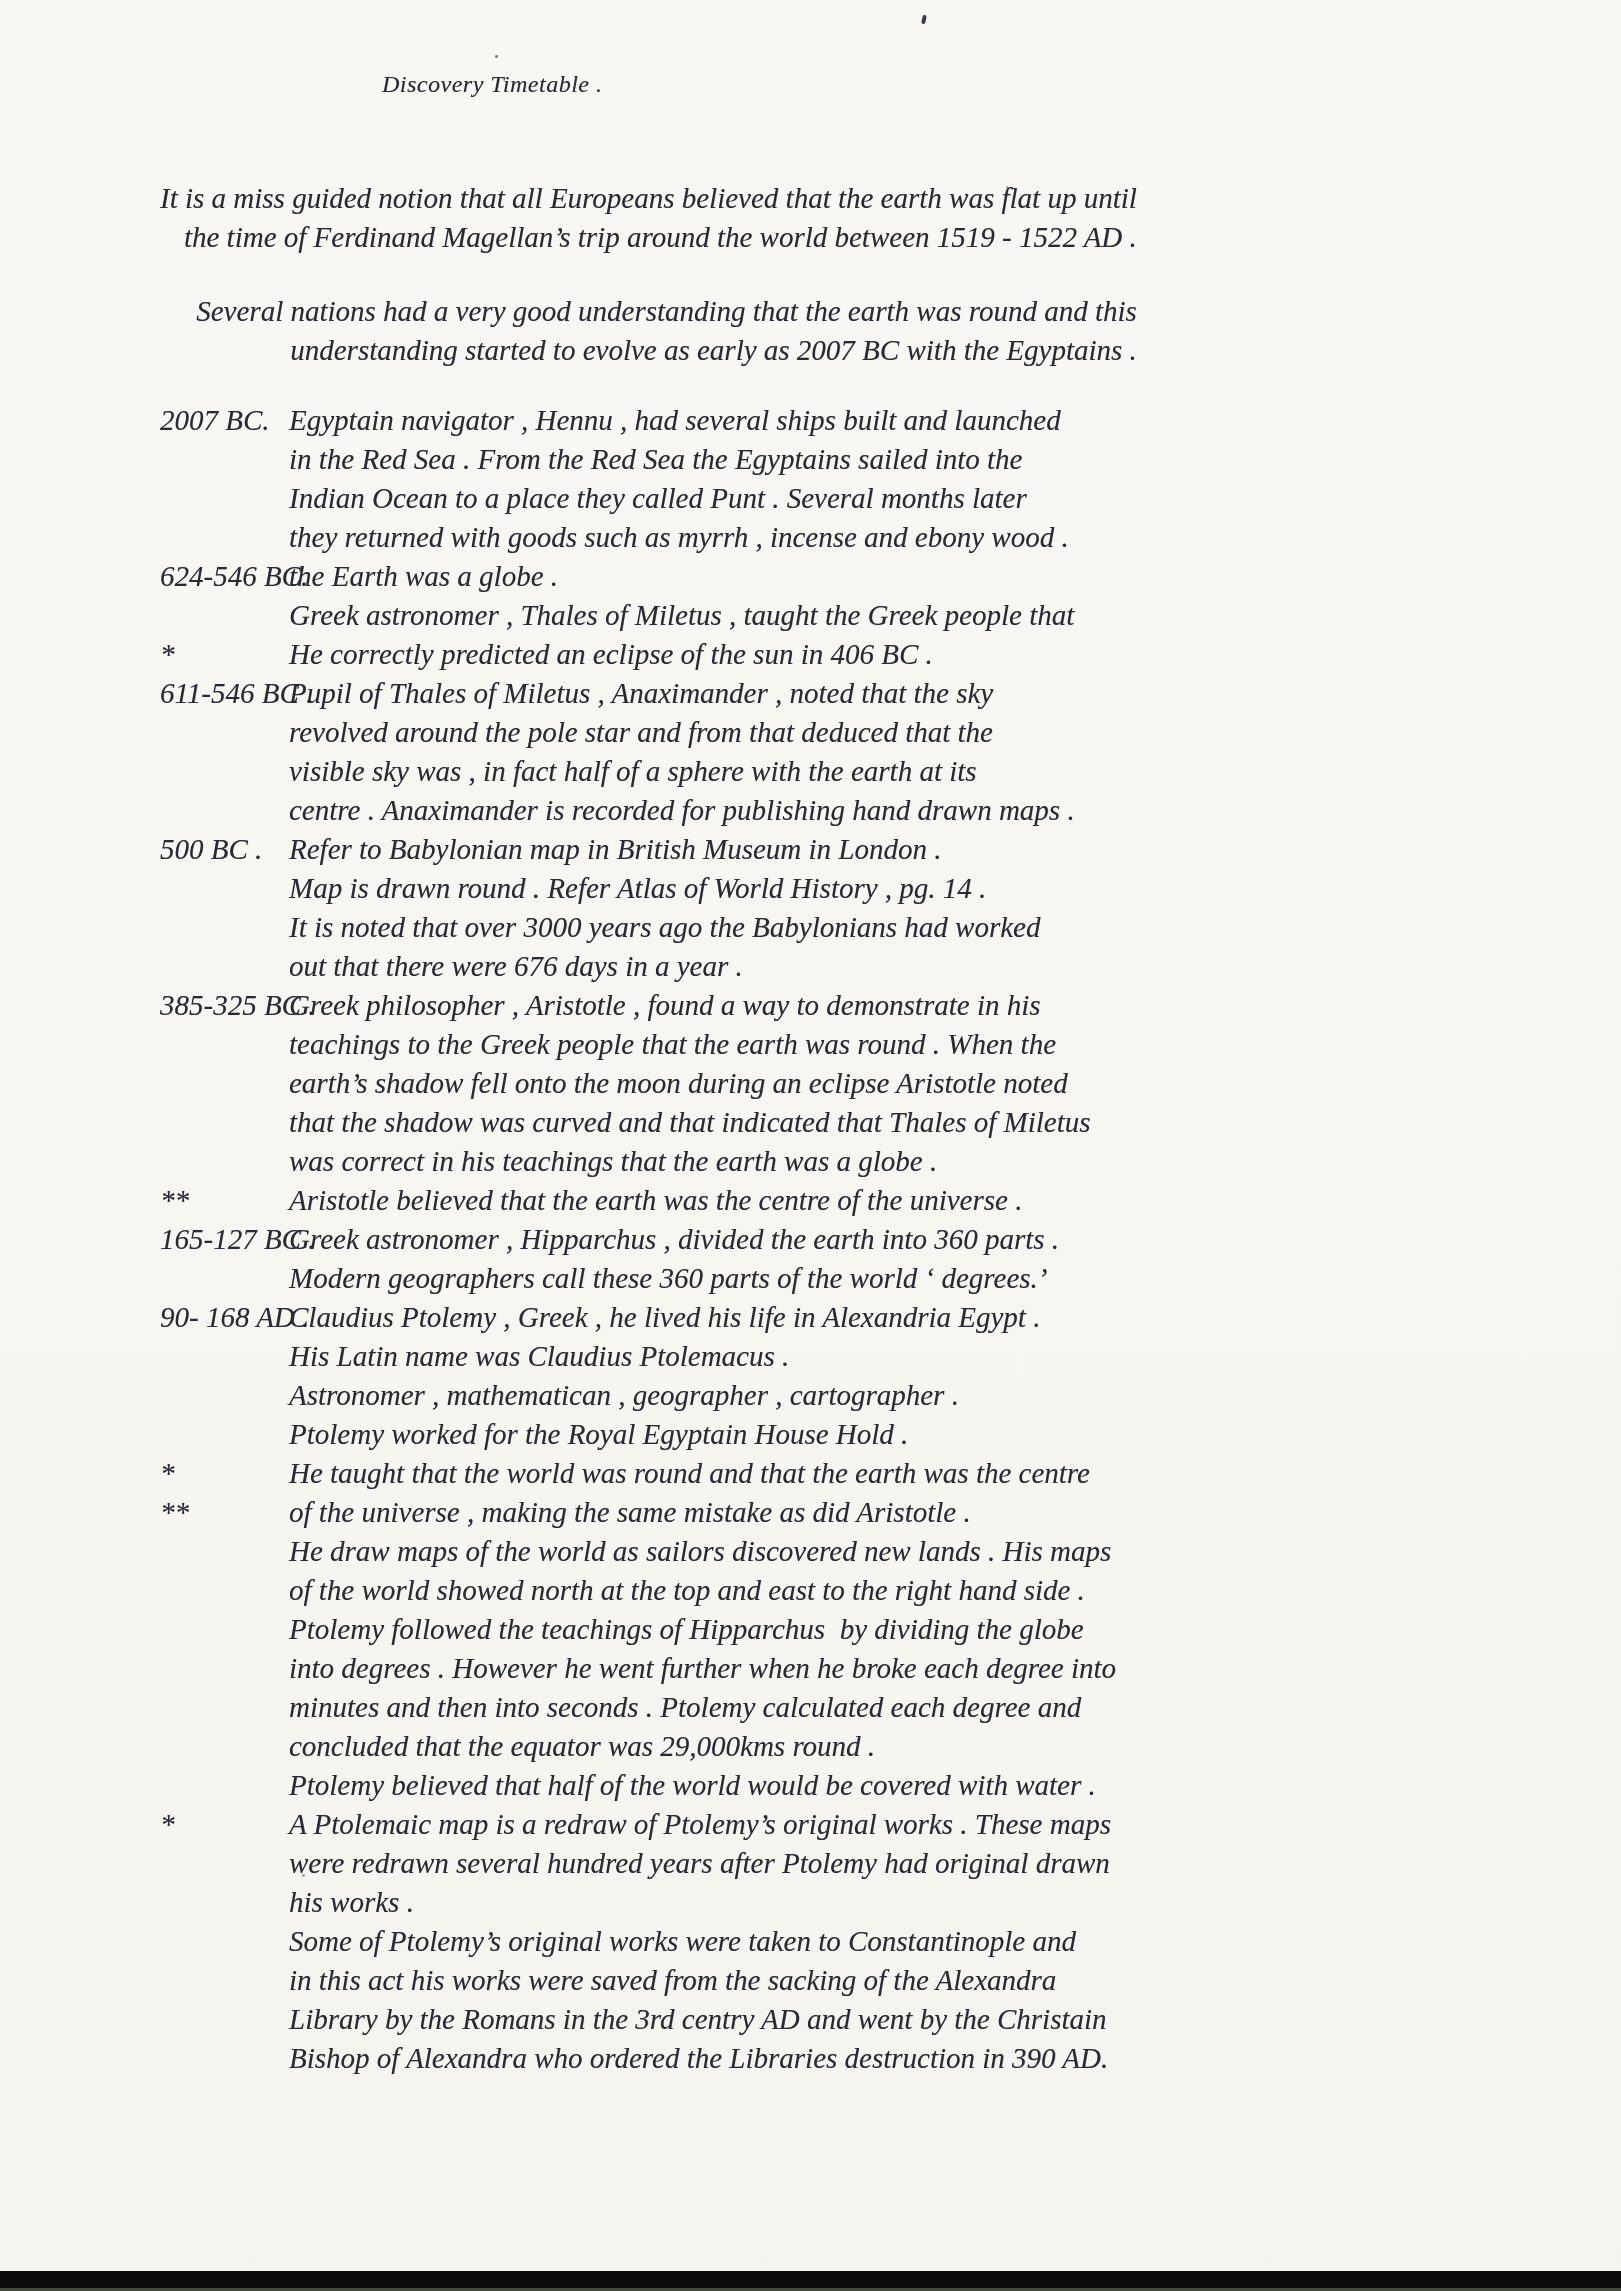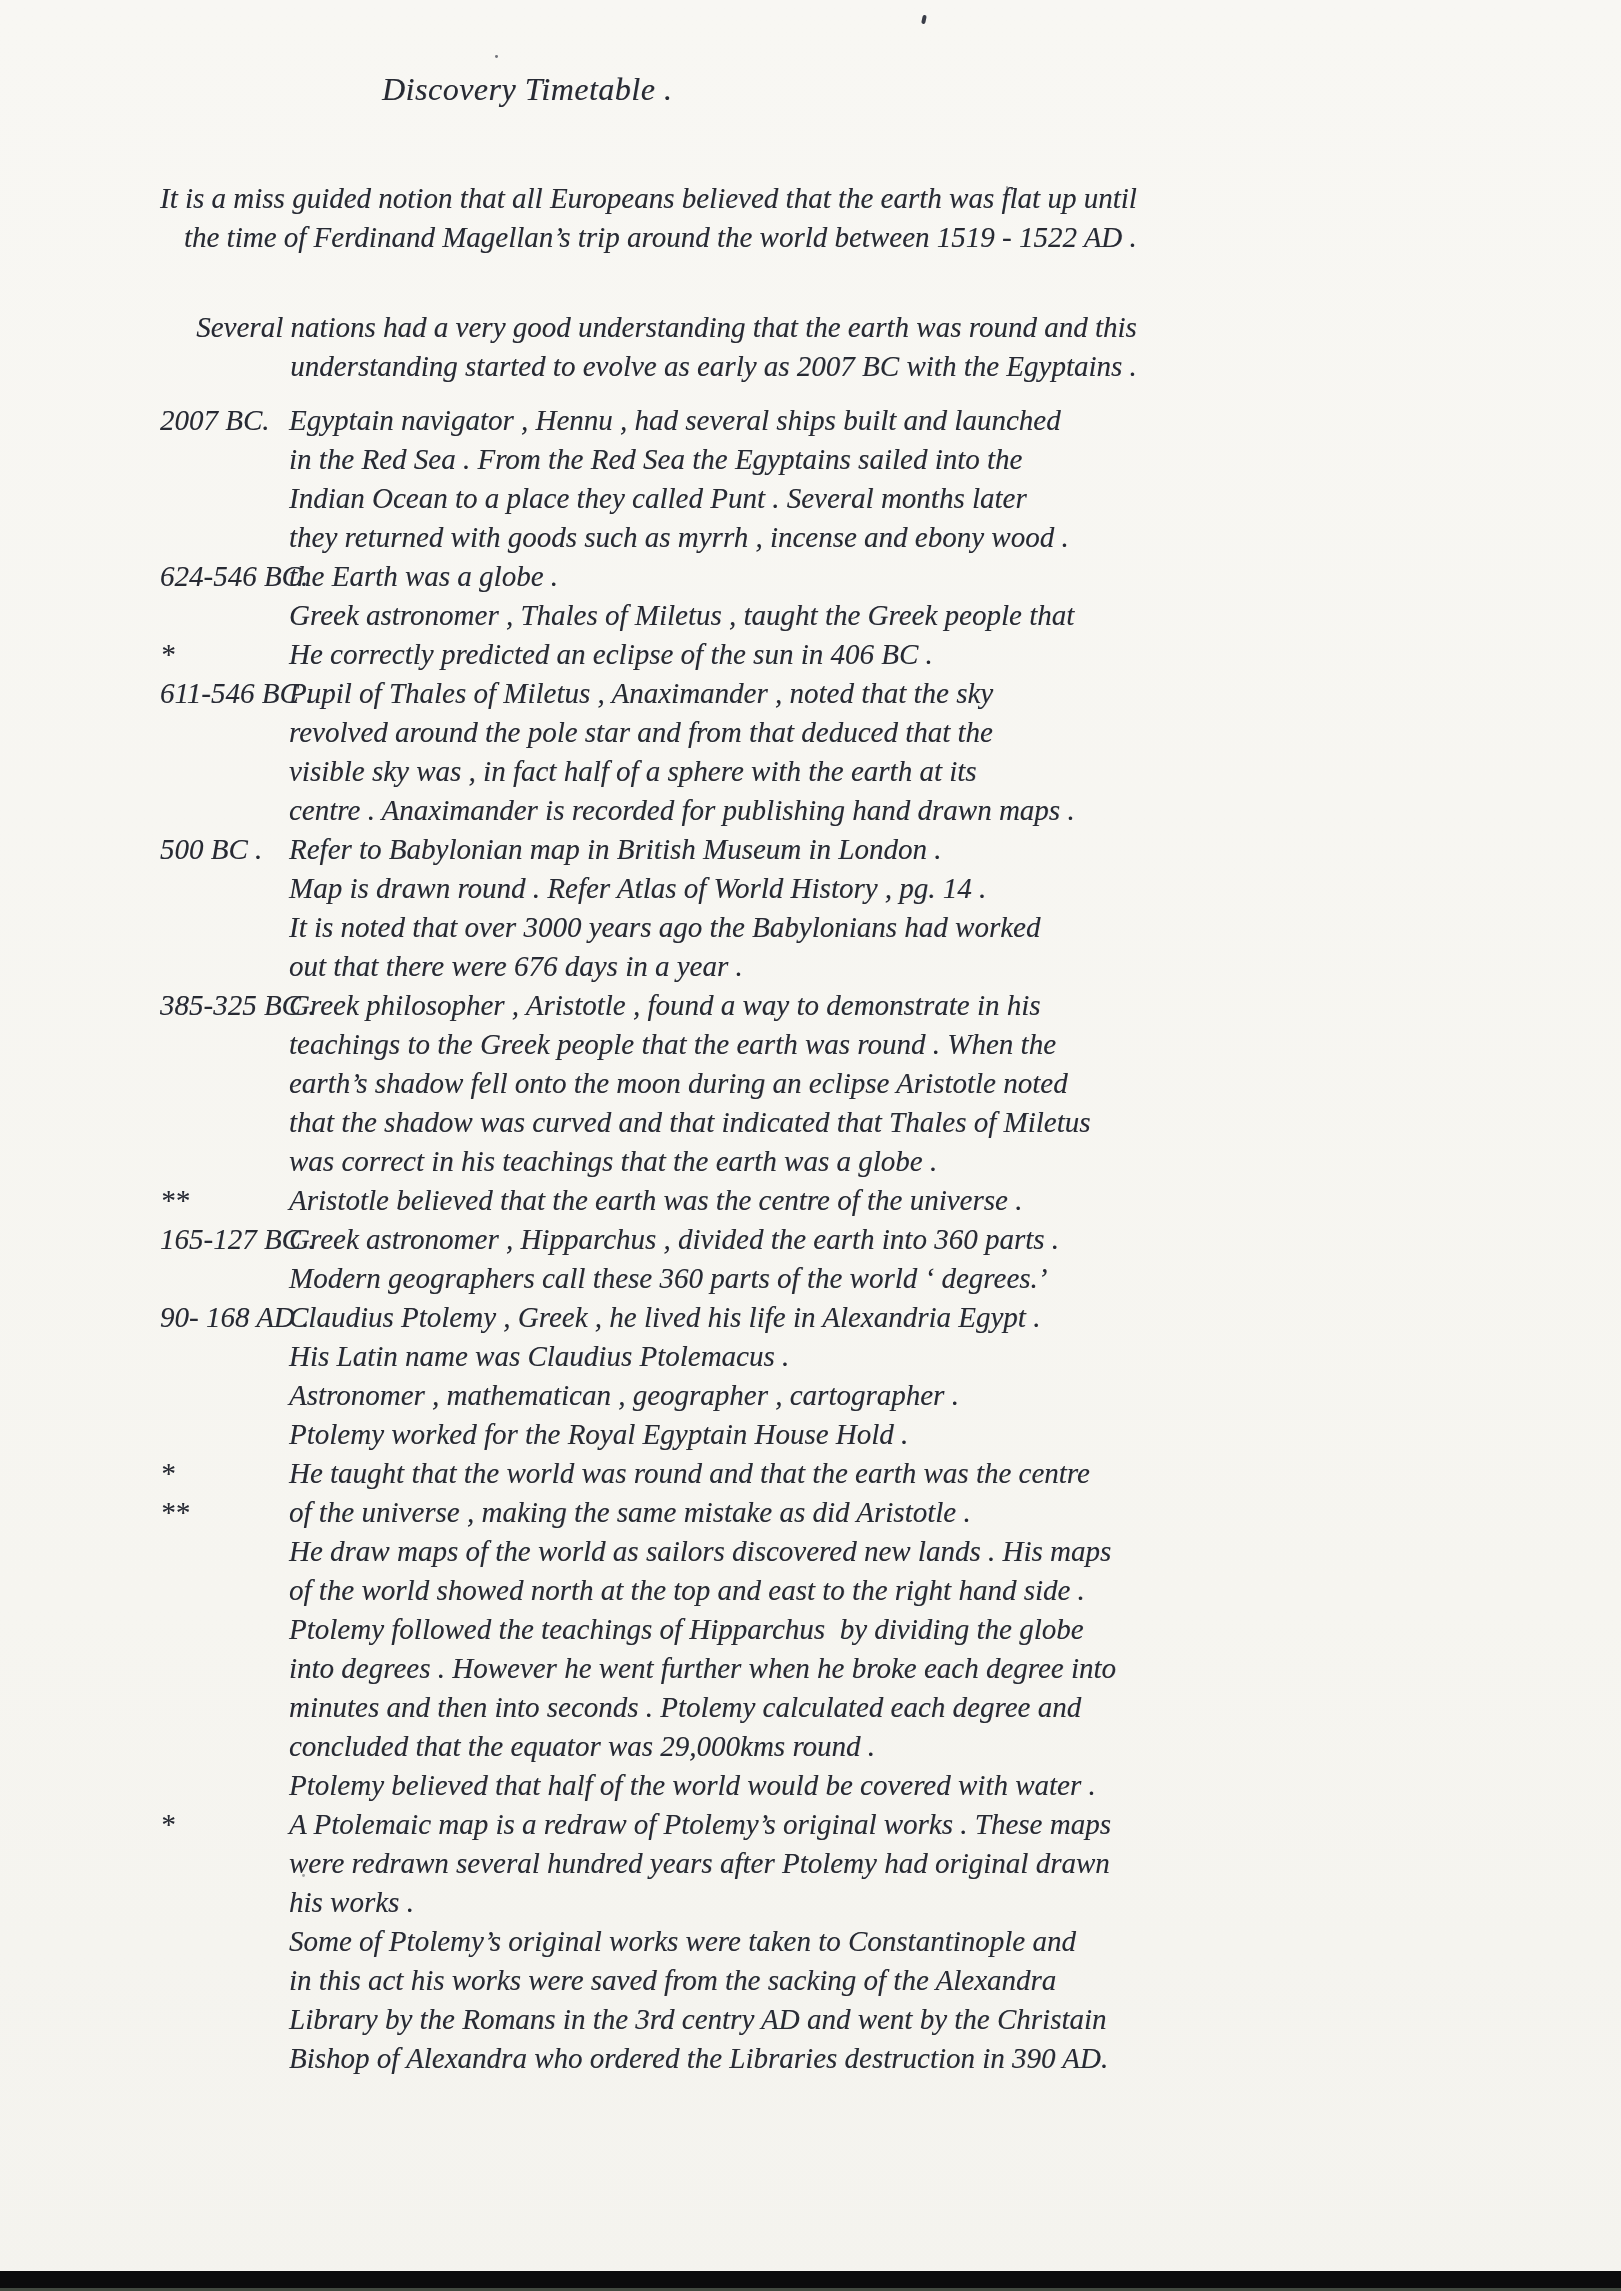--- a/index.html
+++ b/index.html
@@ -10,31 +10,31 @@
     background: linear-gradient(180deg, #f8f7f3 0%, #f6f5f0 70%, #f4f3ee 100%);
     overflow: hidden;
     font-family: "Liberation Serif", "DejaVu Serif", serif;
     font-style: italic;
     color: #272a33;
   }
   .title {
     position: absolute;
     left: 382px;
     top: 71px;
-    font-size: 32px;
+    font-size: 24px;
     letter-spacing: 0.5px;
     text-shadow: 0.4px 0.4px 0.6px rgba(35,38,55,0.35);
   }
   .paragraphs {
     position: absolute;
     left: 160px;
     top: 179px;
     text-align: right;
   }
-  .para + .para { margin-top: 51px; font-style: italic; }
+  .para + .para { margin-top: 35px; font-style: italic; }
   .line {
     white-space: pre;
     line-height: 39px;
     font-size: 29px;
     text-shadow: 0.3px 0.3px 0.5px rgba(35,38,55,0.32);
   }
   .timeline {
     position: absolute;
     left: 160px;
     top: 401px;

